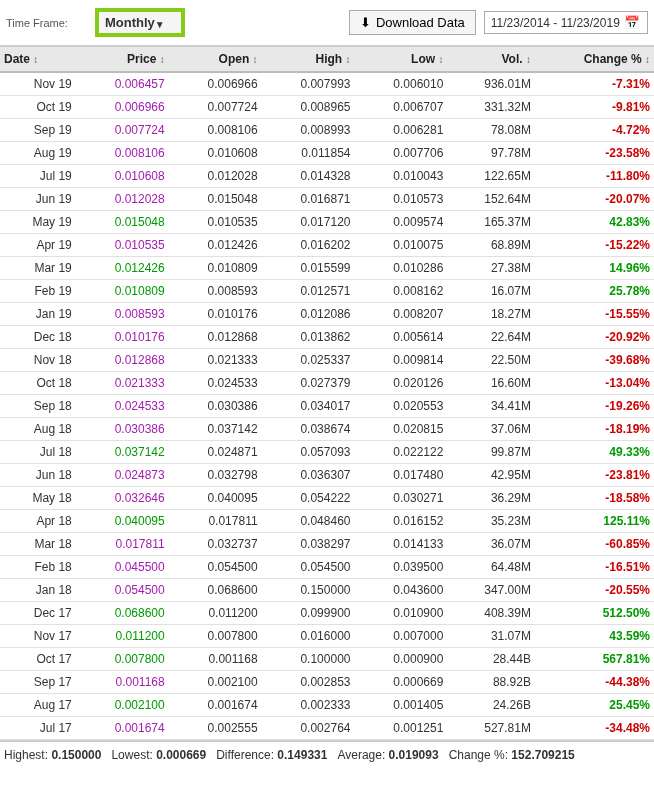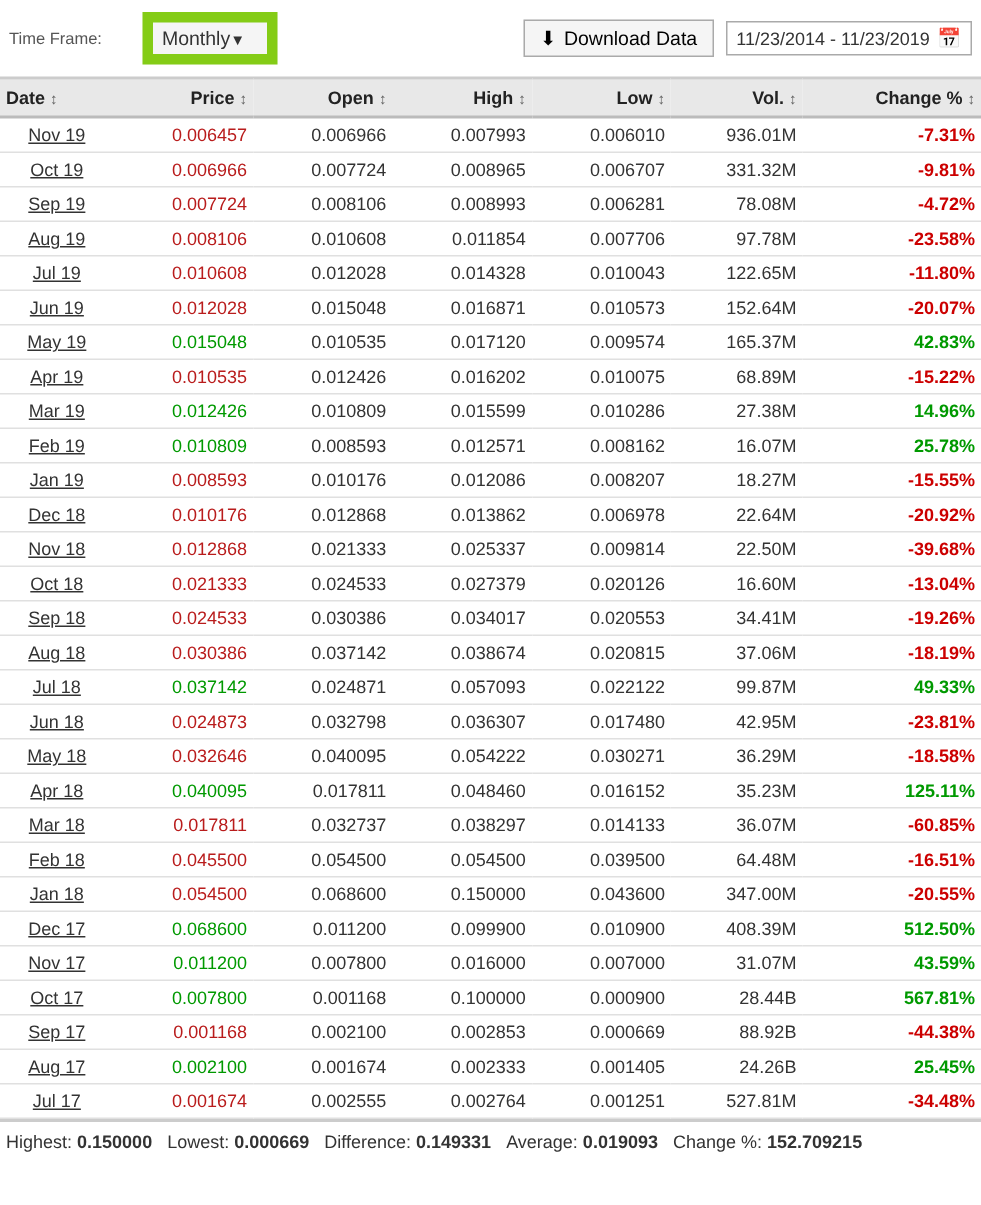--- a/index.html
+++ b/index.html
@@ -13,26 +13,27 @@
       gap: 8px;
     }
     .time-frame-label {
       font-size: 11px;
       color: #555;
       margin-right: 19px;
     }
     .time-frame-select {
       display: flex;
       align-items: flex-end;
-      border: 7px solid #84cc16;
+      border: 4px solid #84cc16;
       background: #f5f5f5;
       padding: 3px 6px;
       font-size: 13px;
       cursor: pointer;
       min-width: 90px;
+      font-weight: bold;
     }
     .time-frame-select span { flex: 1; }
     .time-frame-select .arrow { font-size: 10px; }
 
     .spacer { flex: 1; }
 
     .download-btn {
       display: flex;
       align-items: center;
       gap: 5px;
@@ -77,24 +78,24 @@
     thead th:first-child { text-align: left; }
     thead th .sort-arrow { font-size: 10px; color: #666; }
 
     tbody tr { border-bottom: 1px solid #e0e0e0; }
     tbody td {
       padding: 4px 4px;
       text-align: right;
       font-size: 12px;
       white-space: nowrap;
     }
-    tbody td:first-child { text-align: center; text-decoration: underline; }
+    tbody td:first-child { text-align: right; }
 
     .price-green { color: #009900; }
-    .price-red { color: #b91c1c; }
+    .price-red { color: #a21caf; }
     .change-pos { color: #009900; font-weight: bold; }
     .change-neg { color: #cc0000; font-weight: bold; }
 
     .footer-bar {
       display: flex;
       padding: 6px 4px;
       font-size: 12px;
       color: #333;
       border-top: 2px solid #ccc;
       gap: 10px;
@@ -233,21 +234,21 @@
     <td>0.012086</td>
     <td>0.008207</td>
     <td>18.27M</td>
     <td class="change-neg">-15.55%</td>
   </tr>
       <tr>
     <td>Dec 18</td>
     <td class="price-red">0.010176</td>
     <td>0.012868</td>
     <td>0.013862</td>
-    <td>0.006978</td>
+    <td>0.005614</td>
     <td>22.64M</td>
     <td class="change-neg">-20.92%</td>
   </tr>
       <tr>
     <td>Nov 18</td>
     <td class="price-red">0.012868</td>
     <td>0.021333</td>
     <td>0.025337</td>
     <td>0.009814</td>
     <td>22.50M</td>

